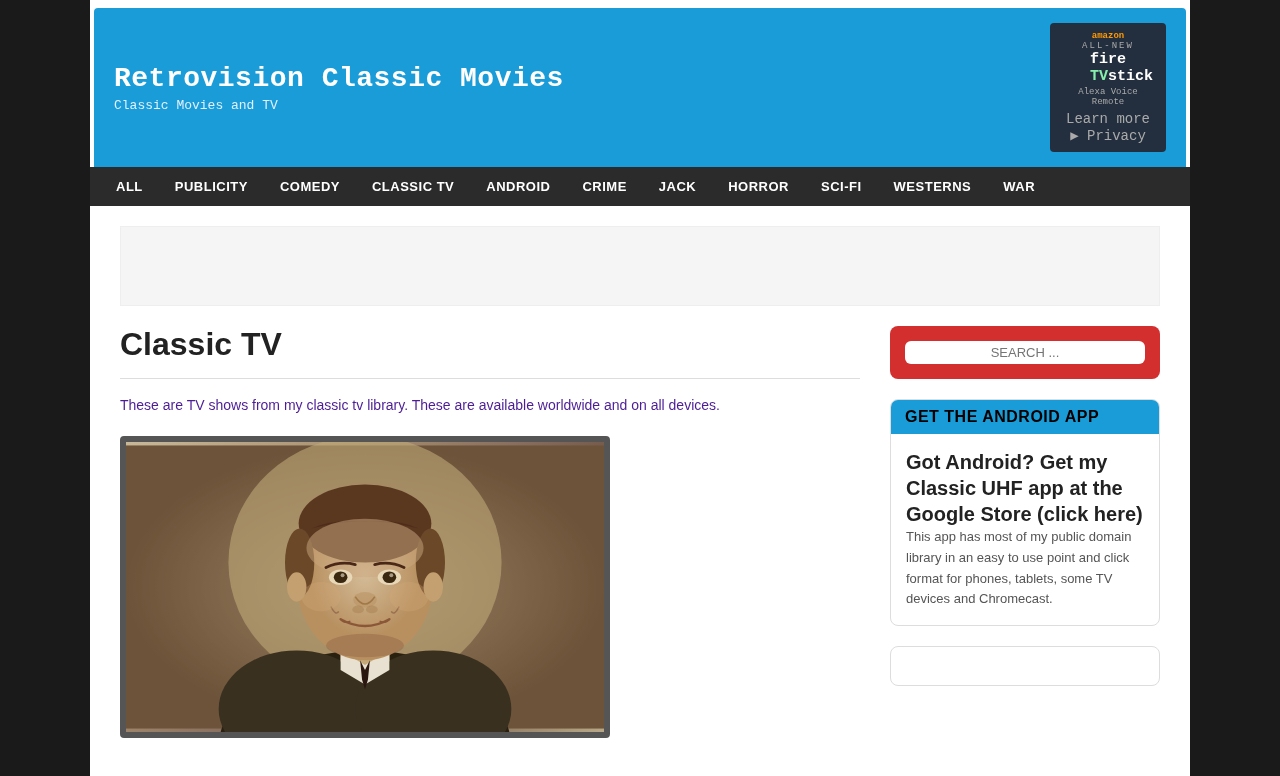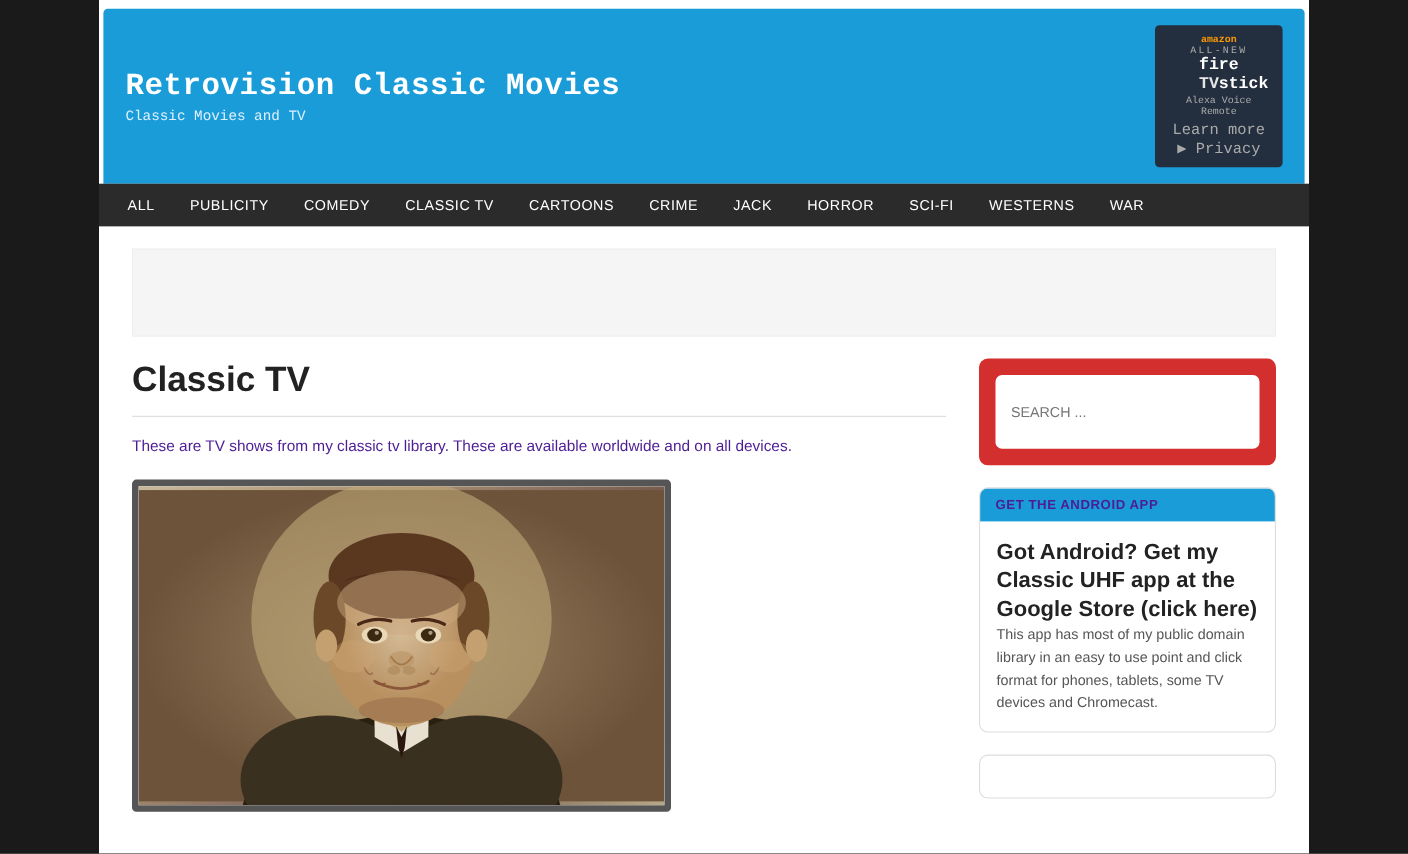--- a/index.html
+++ b/index.html
@@ -52,21 +52,21 @@
       font-weight: bold;
     }
 
     .header-ad .fire-tv {
       font-size: 15px;
       font-weight: bold;
       color: #fff;
     }
 
     .header-ad .fire-tv span {
-      color: #e5e5e5;
+      color: #86efac;
       margin-left: 27px;
     }
 
     .header-ad .ad-links {
       color: #aaa;
       font-size: 14px;
       margin-top: 4px;
     }
 
     
@@ -80,21 +80,21 @@
       display: flex;
       align-items: center;
       padding: 0 10px;
     }
 
     .main-nav ul li a {
       display: block;
       color: #fff;
       text-decoration: none;
       font-size: 13px;
-      font-weight: normal;
+      font-weight: bold;
       padding: 12px 16px;
       letter-spacing: 0.5px;
     }
 
     
     .main-content-wrapper {
       background-color: #fff;
       padding: 20px 30px;
       margin-top: 0;
     }
@@ -172,41 +172,42 @@
     
     .search-widget {
       background-color: #d32f2f;
       padding: 15px;
       border-radius: 8px;
       margin-bottom: 20px;
     }
 
     .search-input {
       width: 100%;
-      padding: 26px 14px;
+      padding: 4px 14px;
       border-radius: 6px;
       border: none;
       font-size: 13px;
       color: #3b82f6;
       outline: none;
+      text-align: center;
     }
 
     
     .android-widget {
       background-color: #fff;
       border: 1px solid #ddd;
       border-radius: 8px;
       overflow: hidden;
       margin-bottom: 20px;
     }
 
     .android-widget-header {
       background-color: #1a9cd8;
-      color: #4c1d95;
-      font-size: 12px;
+      color: #000000;
+      font-size: 16px;
       font-weight: bold;
       padding: 8px 14px;
       letter-spacing: 0.5px;
       text-transform: uppercase;
     }
 
     .android-widget-body {
       padding: 15px;
     }
 
@@ -274,21 +275,21 @@
           <li>
             <a href="#">PUBLICITY</a>
           </li>
           <li>
             <a href="#">COMEDY</a>
           </li>
           <li>
             <a href="#">CLASSIC TV</a>
           </li>
           <li>
-            <a href="#">CARTOONS</a>
+            <a href="#">ANDROID</a>
           </li>
           <li>
             <a href="#">CRIME</a>
           </li>
           <li>
             <a href="#">JACK</a>
           </li>
           <li>
             <a href="#">HORROR</a>
           </li>

